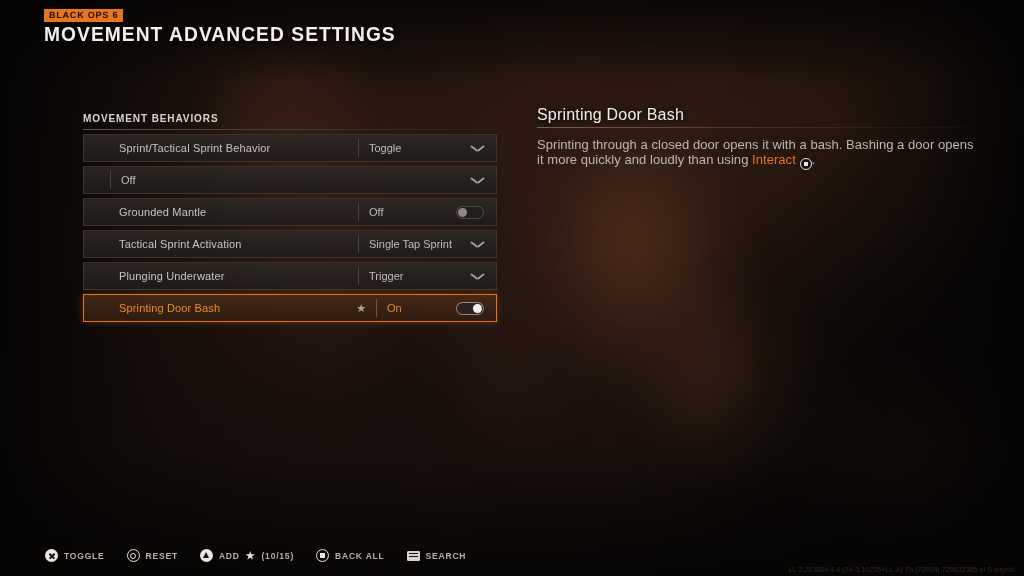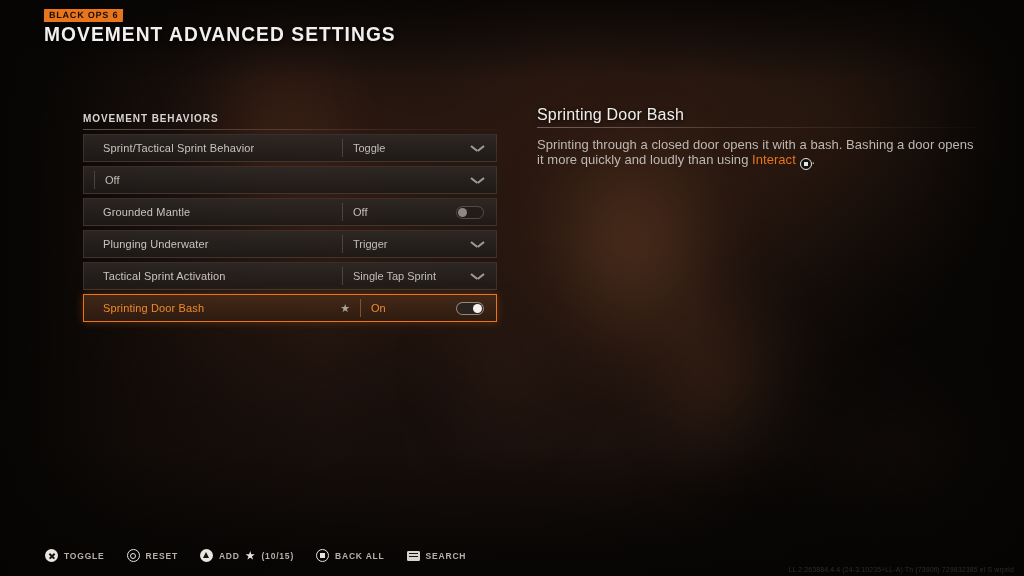--- a/index.html
+++ b/index.html
@@ -104,20 +104,21 @@
   }
 
   .srow {
     position: relative;
     display: flex;
     align-items: stretch;
     height: 28px;
     margin-bottom: 4px;
     background: linear-gradient(to bottom, rgba(46,40,37,0.88), rgba(30,26,24,0.88));
     border: 1px solid rgba(86,76,70,0.45);
+    padding-left: 16px;
   }
   .srow .label-cell {
     flex: 0 0 248px;
     display: flex;
     align-items: center;
     padding-left: 19px;
     color: #c9c4bf;
     font-size: 11px;
     letter-spacing: 0.15px;
   }
@@ -367,34 +368,34 @@
           <div class="star-cell"></div>
           <div class="divider"></div>
           <div class="value-cell">
             <span>Off</span>
             <span class="switch">
               <span class="knob"></span>
             </span>
           </div>
         </div>
         <div class="srow">
+          <div class="label-cell">Tactical Sprint Activation</div>
+          <div class="star-cell"></div>
+          <div class="divider"></div>
+          <div class="value-cell">
+            <span>Single Tap Sprint</span>
+            <span class="chev"></span>
+          </div>
+        </div>
+        <div class="srow">
           <div class="label-cell">Plunging Underwater</div>
           <div class="star-cell"></div>
           <div class="divider"></div>
           <div class="value-cell">
             <span>Trigger</span>
-            <span class="chev"></span>
-          </div>
-        </div>
-        <div class="srow">
-          <div class="label-cell">Tactical Sprint Activation</div>
-          <div class="star-cell"></div>
-          <div class="divider"></div>
-          <div class="value-cell">
-            <span>Single Tap Sprint</span>
             <span class="chev"></span>
           </div>
         </div>
         <div class="srow selected">
           <div class="label-cell">Sprinting Door Bash</div>
           <div class="star-cell">
             <span class="star-icon">★</span>
           </div>
           <div class="divider"></div>
           <div class="value-cell">

